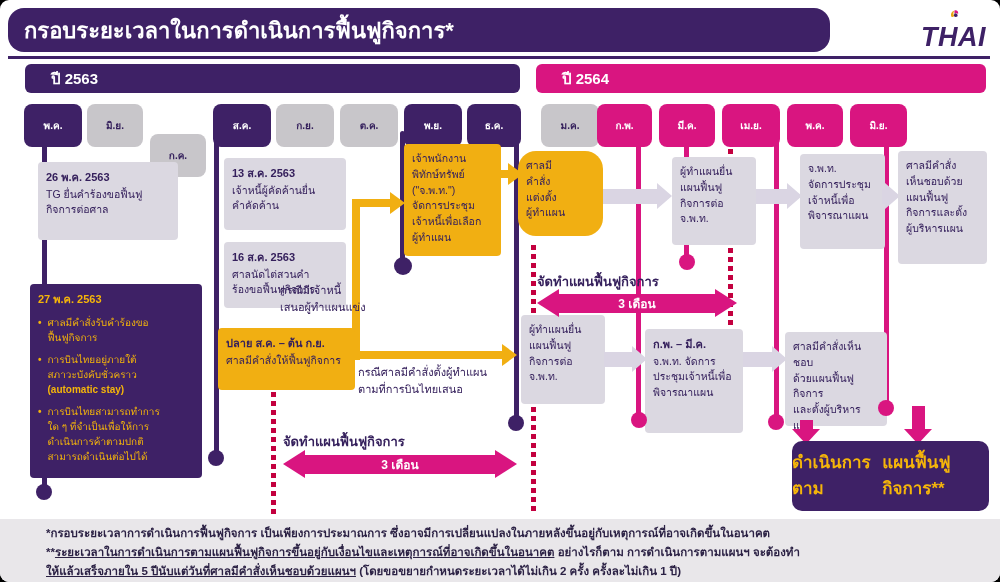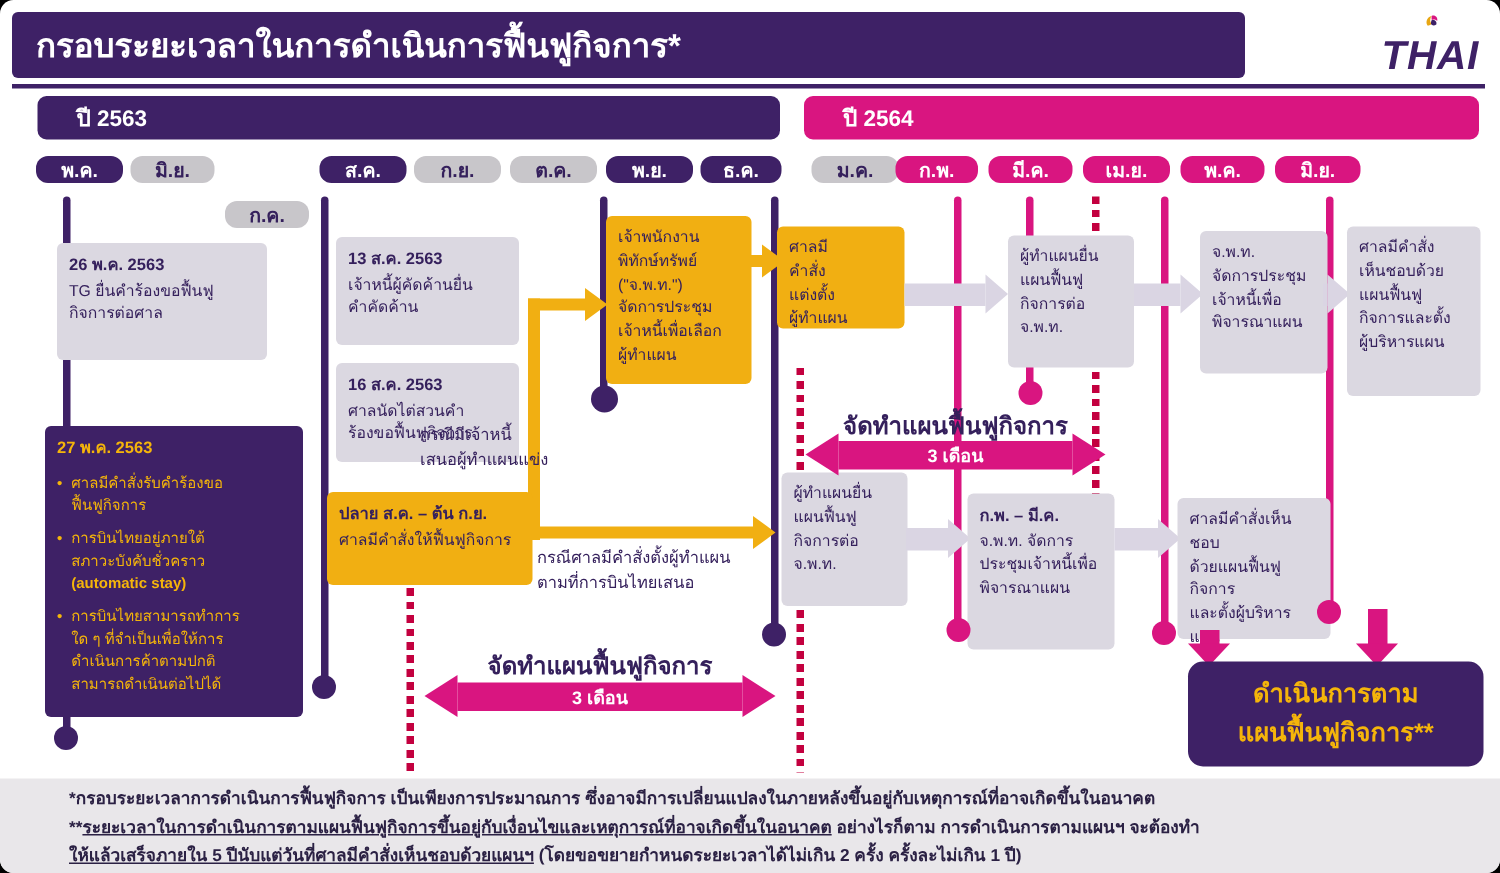--- a/index.html
+++ b/index.html
@@ -1,33 +1,33 @@
 <!DOCTYPE html>
 <html><head>
 <meta charset="utf-8">
 <style>
   html,body{margin:0;padding:0;background:#000;}
   .slide{position:relative;width:1000px;height:582px;background:#ffffff;border-radius:9px;overflow:hidden;
          font-family:"Liberation Sans","DejaVu Sans",sans-serif;color:#3e2166;}
 
   
-  .titlebar{position:absolute;left:8px;top:8px;width:822px;height:44px;background:#3e2166;border-radius:4px;
+  .titlebar{position:absolute;left:8px;top:8px;width:822px;height:44px;background:#3e2166;border-radius:16px;
             color:#fff;font-weight:bold;font-size:22px;display:flex;align-items:center;padding-left:16px;box-sizing:border-box;}
   .logo{position:absolute;right:14px;top:9px;height:44px;display:flex;align-items:center;gap:3px;flex-direction:column;}
   .logo-text{font-size:27px;font-weight:bold;font-style:italic;color:#3e2166;letter-spacing:.5px;}
   .rule{position:absolute;left:8px;right:10px;top:56px;height:3px;background:#3e2166;}
 
   
   .yearbar{position:absolute;top:64px;height:29px;border-radius:6px;color:#fff;font-weight:bold;font-size:15px;
            display:flex;align-items:center;padding-left:26px;box-sizing:border-box;}
   .yb-purple{background:#3e2166;} .yb-pink{background:#d91580;}
 
   
-  .pill{position:absolute;top:104px;height:18px;border-radius:8px;display:flex;align-items:center;justify-content:center;
-        font-weight:bold;font-size:13px;z-index:3;}
+  .pill{position:absolute;top:104px;height:43px;border-radius:8px;display:flex;align-items:center;justify-content:center;
+        font-weight:bold;font-size:10px;z-index:3;}
   .pill.purple{background:#3e2166;color:#fff;}
   .pill.gray{background:#c8c6ca;color:#35205c;}
   .pill.pink{background:#d91580;color:#fff;}
 
   
   .vline{position:absolute;top:131px;width:5px;border-radius:3px;z-index:1;}
   .vpurple{background:#3e2166;} .vpink{background:#d91580;}
   .vdotted{position:absolute;width:5px;z-index:1;
            background:repeating-linear-gradient(to bottom,#c3003f 0 5px,transparent 5px 9px);}
   .dot{position:absolute;width:16px;height:16px;border-radius:50%;z-index:5;}
@@ -48,36 +48,36 @@
   .ybar{position:absolute;background:#f1af12;z-index:2;}
   .yhead{position:absolute;width:0;height:0;border-top:11px solid transparent;border-bottom:11px solid transparent;
          border-left:15px solid #f1af12;z-index:2;}
 
   
   .lav-arrow{position:absolute;display:flex;align-items:center;height:28px;z-index:3;}
   .lav-shaft{height:15px;background:#dad5e3;flex:1;}
   .lav-head{width:0;height:0;border-top:13px solid transparent;border-bottom:13px solid transparent;border-left:15px solid #dad5e3;}
 
   
-  .duration-title{position:absolute;color:#35205c;font-weight:bold;font-size:16px;text-align:center;z-index:4;}
+  .duration-title{position:absolute;color:#35205c;font-weight:bold;font-size:13px;text-align:left;z-index:4;}
   .darrow{position:absolute;display:flex;align-items:center;height:30px;z-index:4;}
   .dhead-l{width:0;height:0;border-top:14px solid transparent;border-bottom:14px solid transparent;border-right:22px solid #d91580;}
   .dhead-r{width:0;height:0;border-top:14px solid transparent;border-bottom:14px solid transparent;border-left:22px solid #d91580;}
   .dbar{flex:1;height:19px;background:#d91580;color:#fff;display:flex;align-items:center;justify-content:center;
         font-weight:bold;font-size:12px;}
 
   
   .dshaft{position:absolute;background:#d91580;z-index:4;}
   .dhead-down{position:absolute;width:0;height:0;border-left:14px solid transparent;border-right:14px solid transparent;
               border-top:15px solid #d91580;z-index:4;}
 
   .caselabel{position:absolute;font-size:11px;line-height:1.5;color:#35205c;z-index:4;}
 
   .implement{position:absolute;left:792px;top:441px;width:197px;height:70px;background:#3e2166;border-radius:10px;
-             display:flex;flex-direction:column;align-items:center;justify-content:center;z-index:5;
+             display:flex;flex-direction:row;align-items:center;z-index:5;
              color:#f5b50a;font-weight:bold;font-size:17px;line-height:1.55;}
 
   .footer{position:absolute;left:0;right:0;top:519px;height:63px;background:#e9e7ea;color:#2b2144;
           font-size:11.5px;font-weight:600;line-height:19px;padding:5px 12px 0 46px;box-sizing:border-box;z-index:6;}
   .ul{text-decoration:underline;}
 </style>
 </head>
 <body>
 
 <div class="slide">
@@ -197,21 +197,21 @@
 
   <div class="box yellow" style="left:404px;top:144px;width:97px;height:112px;">
     <div>เจ้าพนักงาน</div>
     <div>พิทักษ์ทรัพย์</div>
     <div>("จ.พ.ท.")</div>
     <div>จัดการประชุม</div>
     <div>เจ้าหนี้เพื่อเลือก</div>
     <div>ผู้ทำแผน</div>
   </div>
 
-  <div class="box yellow" style="left:518px;top:151px;width:85px;height:68px;">
+  <div class="box yellow" style="left:518px;top:151px;width:85px;height:85px;border-radius:18px;">
     <div>ศาลมี</div>
     <div>คำสั่ง</div>
     <div>แต่งตั้ง</div>
     <div>ผู้ทำแผน</div>
   </div>
 
   <div class="caselabel" style="left:280px;top:282px;">
     <div>กรณีมีเจ้าหนี้</div>
     <div>เสนอผู้ทำแผนแข่ง</div>
   </div>

